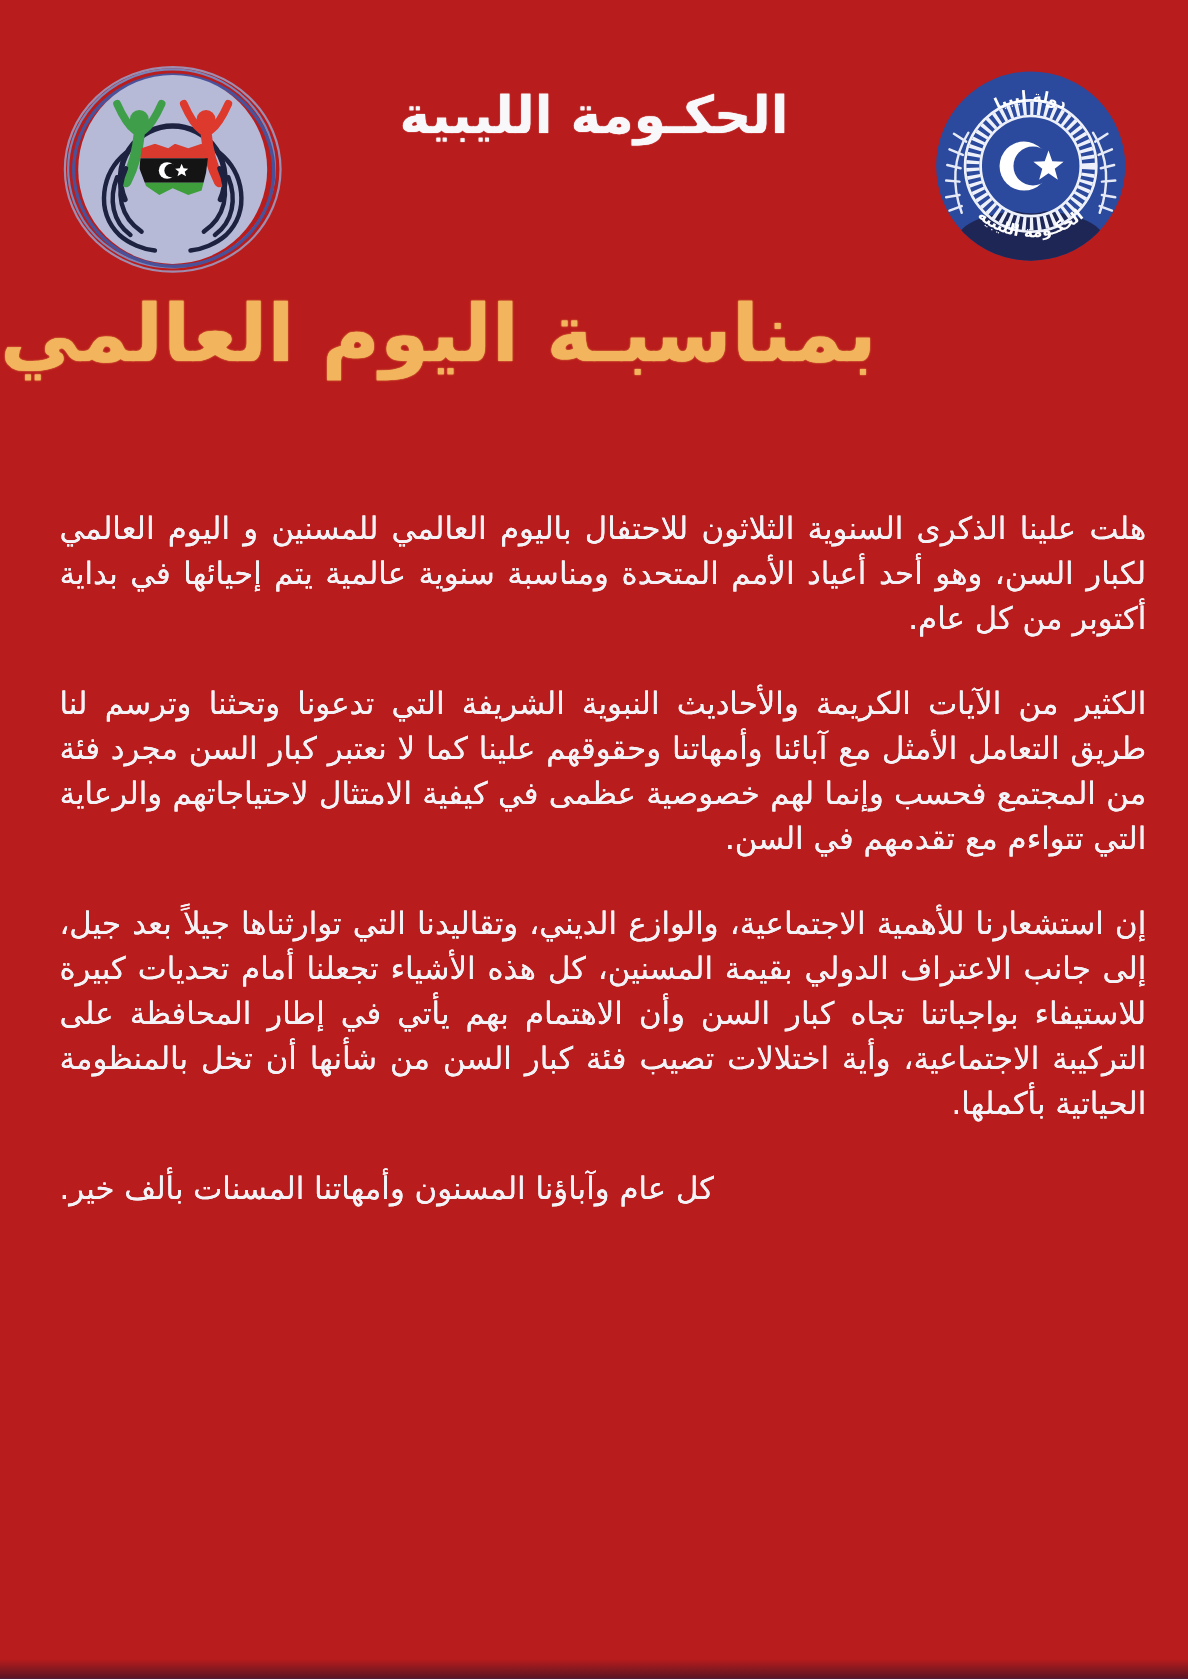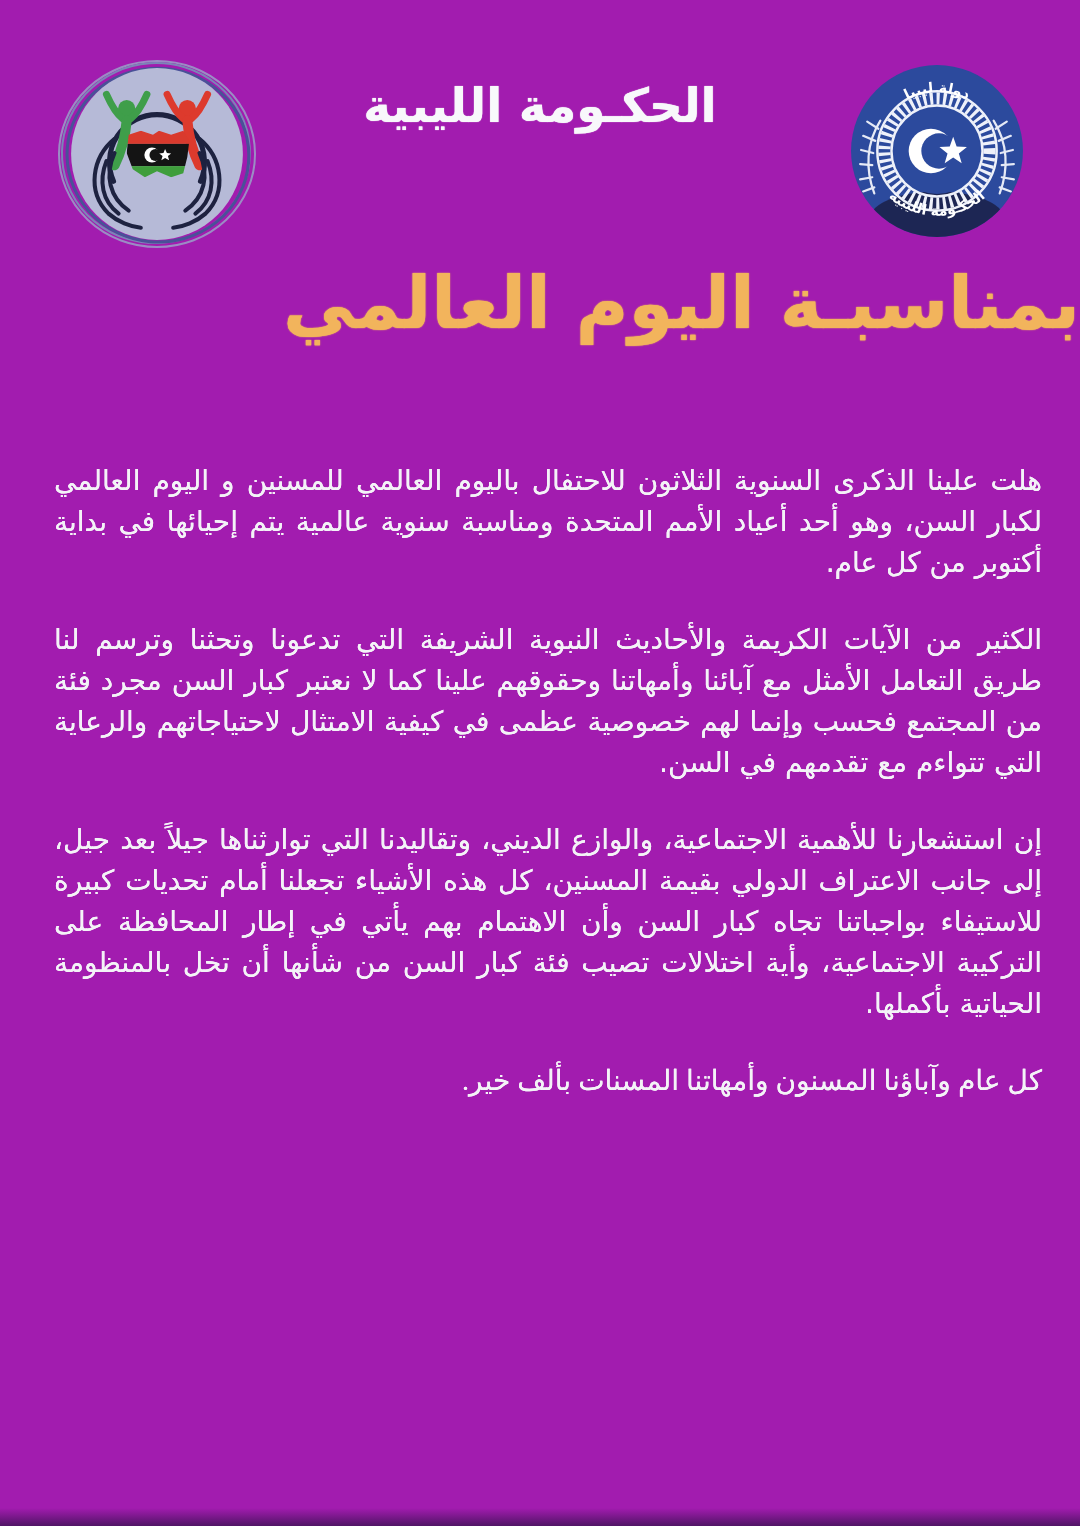--- a/index.html
+++ b/index.html
@@ -1,60 +1,60 @@
 <!DOCTYPE html>
 <html lang="ar" dir="rtl"><head>
 <meta charset="utf-8">
 <style>
   html,body{margin:0;padding:0;background:#1d2150;}
   .page{
     position:relative;
     width:1080px;height:1526px;
     margin:0 auto;
-    background:#a21caf;
+    background:#b91c1c;
     overflow:hidden;
     font-family:"DejaVu Sans",sans-serif;
     direction:rtl;
   }
   
   .logo{position:absolute;}
   .logo-ministry{left:54px;top:58px;width:206px;height:192px;}
   .logo-gov{left:848px;top:62px;width:178px;height:182px;}
   .header-text{
     position:absolute;left:0;right:0;top:66px;
     text-align:center;color:#f8f8fb;
   }
   .header-line{
     font-size:47px;font-weight:bold;line-height:80px;
     text-shadow:0 0 1px #fff;
   }
   
   .title{
     position:absolute;left:0;right:0;top:258px;
-    text-align:right;color:#f2b45c;
+    text-align:left;color:#f2b45c;
   }
   .title-line{
     font-size:72px;font-weight:bold;line-height:90px;
     text-shadow:0 0 1px #f2b45c,0 0 2px rgba(242,180,92,.6);
   }
   
   .content{
     position:absolute;top:460px;left:38px;right:38px;
     color:#f3f3f7;
     margin-left:16px;
   }
   .content p{
     margin:0 0 36px 0;
     font-size:28px;line-height:41px;
     text-align:justify;
     text-shadow:0 0 .5px #fff;
   }
   .content p.tight{margin-bottom:0;}
   .content p.closing{
-    text-align:right;margin-top:2px;margin-bottom:0;font-family:Liberation Serif, serif;
+    text-align:left;margin-top:2px;margin-bottom:0;
   }
   .bottom-shade{
     position:absolute;left:0;right:0;bottom:0;height:18px;
     background:linear-gradient(to bottom,rgba(12,14,40,0),rgba(12,14,40,.55));
   }
 </style>
 </head>
 <body>
 
 <div class="page">

